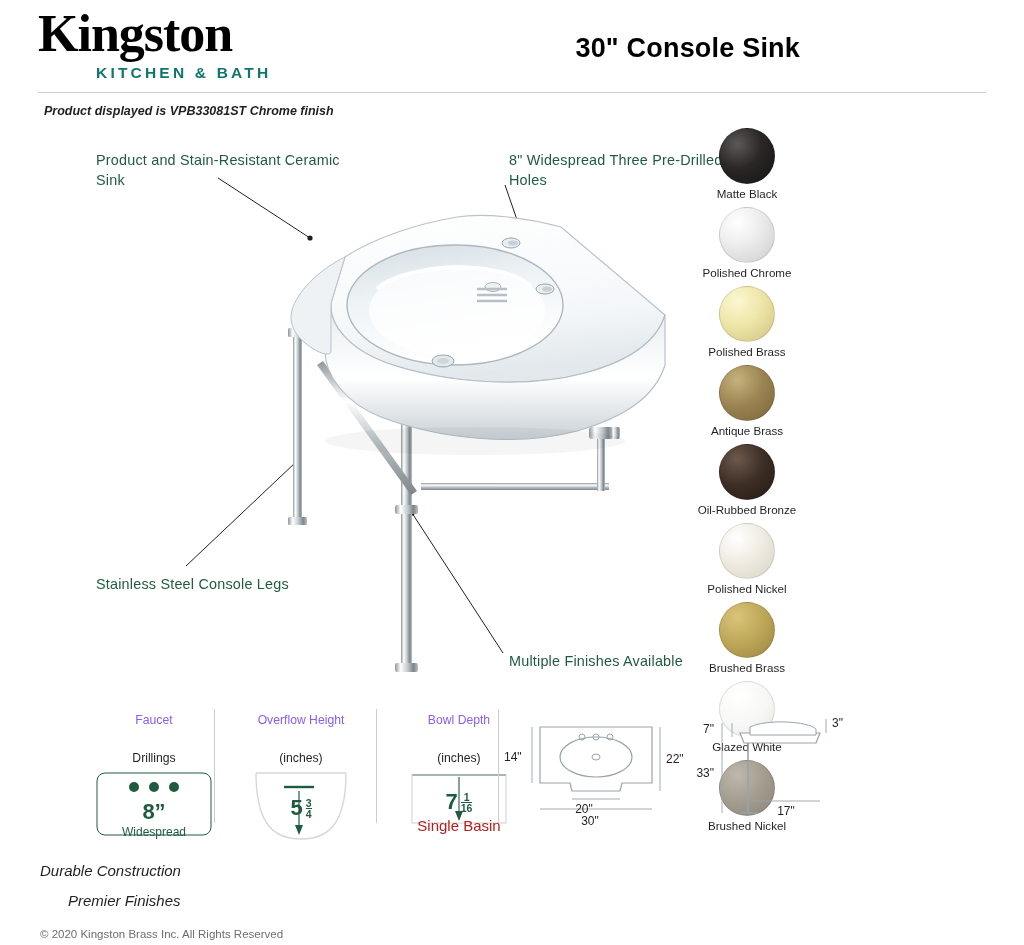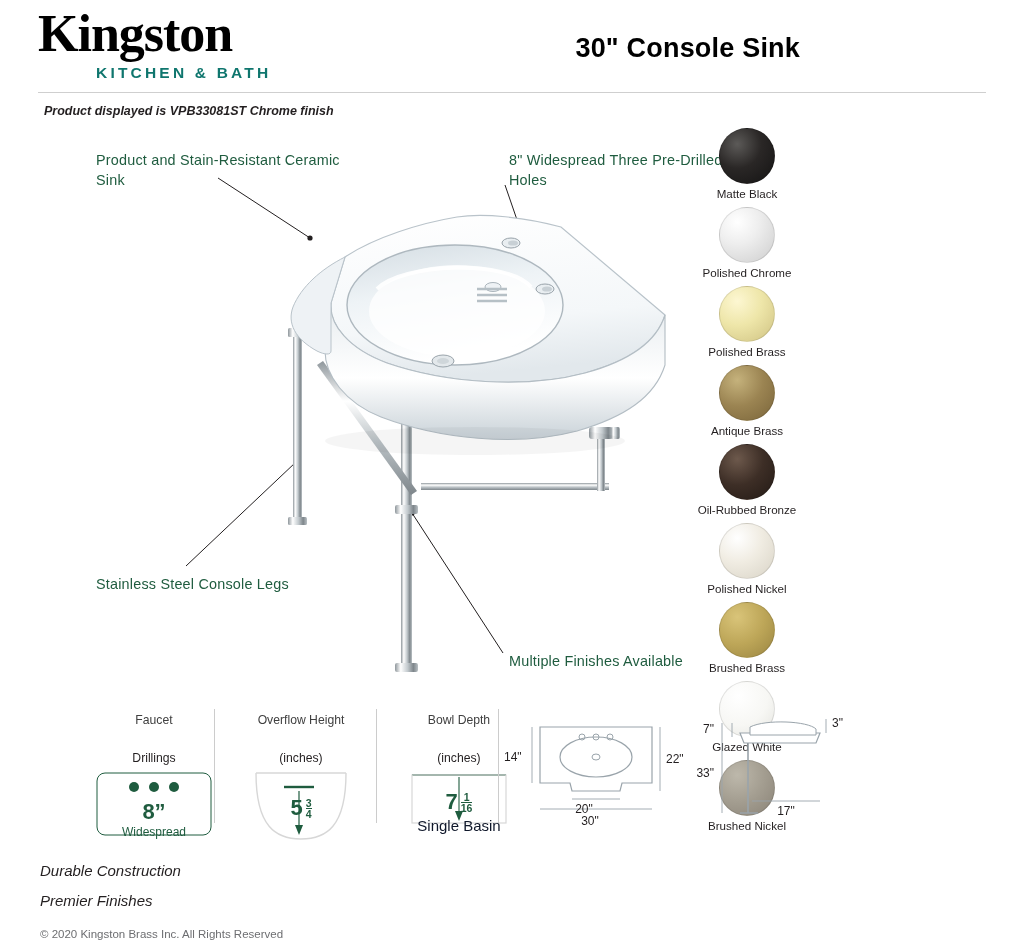--- a/index.html
+++ b/index.html
@@ -89,52 +89,52 @@
   .finish-label {
     font-size: 11.6px;
     color: #231f20;
     line-height: 13px;
   }
 
   
   .specs { position: absolute; left: 36px; top: 705px; width: 860px; height: 130px; }
   .spec { position: absolute; text-align: center; }
   .spec-title {
-    font-size: 12.2px; line-height: 14px; color: #404040;
+    font-size: 12.2px; line-height: 14px; color: #8b5cf6;
   }
   .spec-sub { font-size: 12.2px; line-height: 14px; color: #231f20; margin-top: 24px; }
   .divider-v {
     position: absolute; width: 1px; background: #cccccc; top: 4px; height: 114px;
   }
   .big-num {
     font-size: 22px; font-weight: bold; color: #1f5c3f;
   }
   .frac {
     display: inline-block; vertical-align: middle;
     font-size: 10.5px; line-height: 10px; text-align: center;
     color: #1f5c3f; font-weight: bold;
   }
   .frac .num { display:block; }
   .frac .bar { display:block; border-top: 1px solid #1f5c3f; }
   .frac .den { display:block; }
   .widespread {
     font-size: 12px; color: #1f5c3f;
   }
   .single-basin {
-    font-size: 15px; color: #0f172a; margin-top: 2px;
+    font-size: 15px; color: #b91c1c; margin-top: 2px;
   }
   .dimtext { font-size: 12px; fill: #231f20; font-family: "Liberation Sans", sans-serif; }
 
   
   .foot-line {
     position: absolute; left: 40px;
     font-style: italic; font-size: 15px; color: #231f20;
   }
   .f1 { top: 862px; }
-  .f2 { top: 892px; }
+  .f2 { top: 892px; margin-left: 28px; }
   .copyright {
     position: absolute; left: 40px; top: 928px;
     font-size: 11.5px; color: #6d6e71;
   }
 </style>
 </head>
 <body>
 
 <div class="page">
 

